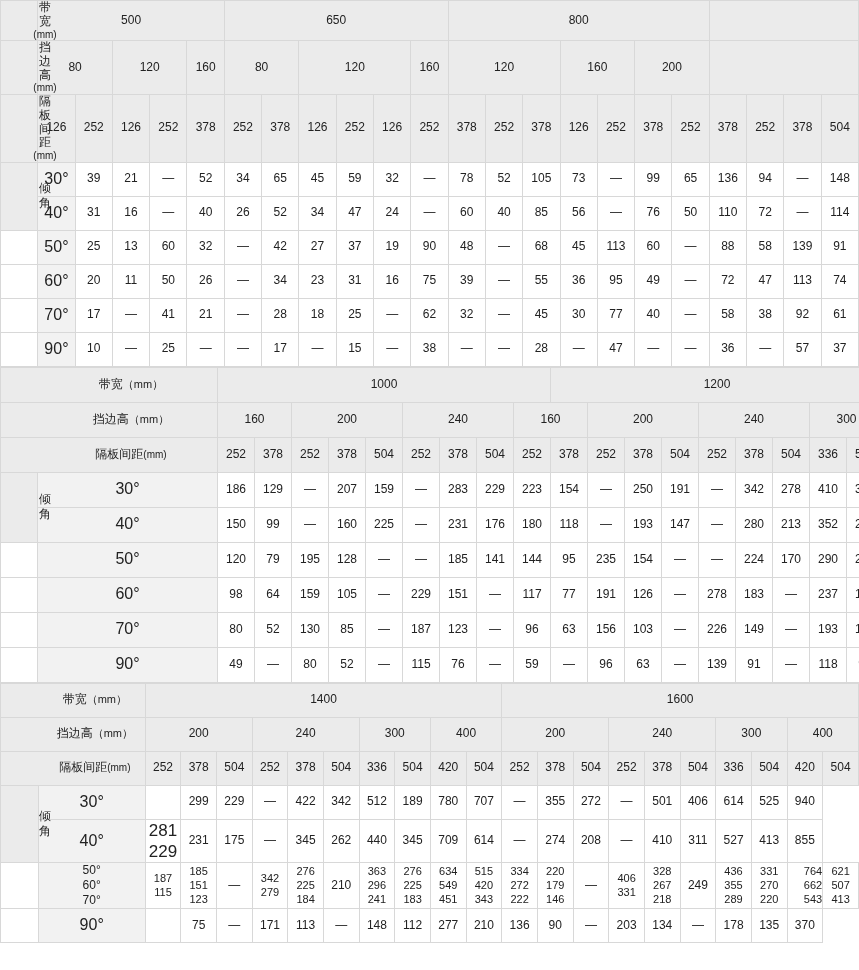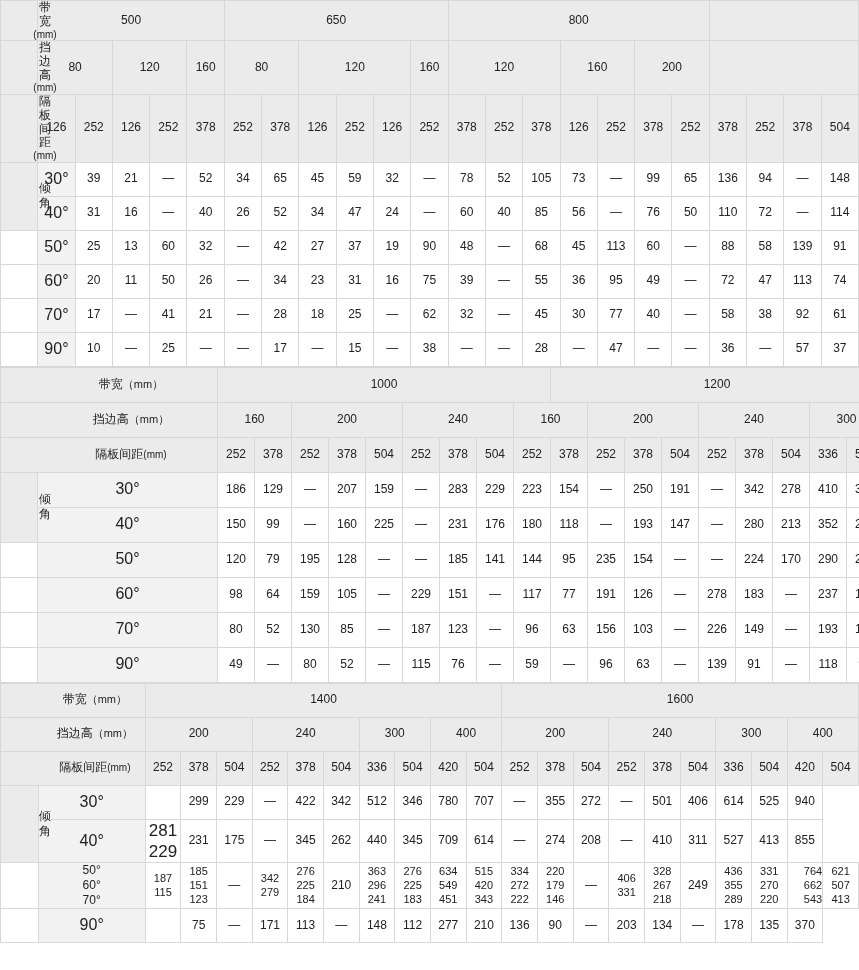--- a/index.html
+++ b/index.html
@@ -554,21 +554,21 @@
           </div>
         </td>
         <td class="rowhdr angle">30°</td>
         <td></td>
         <td>299</td>
         <td>229</td>
         <td>—</td>
         <td>422</td>
         <td>342</td>
         <td>512</td>
-        <td>346</td>
+        <td>189</td>
         <td>780</td>
         <td>707</td>
         <td>—</td>
         <td>355</td>
         <td>272</td>
         <td>—</td>
         <td>501</td>
         <td>406</td>
         <td>614</td>
         <td>525</td>

